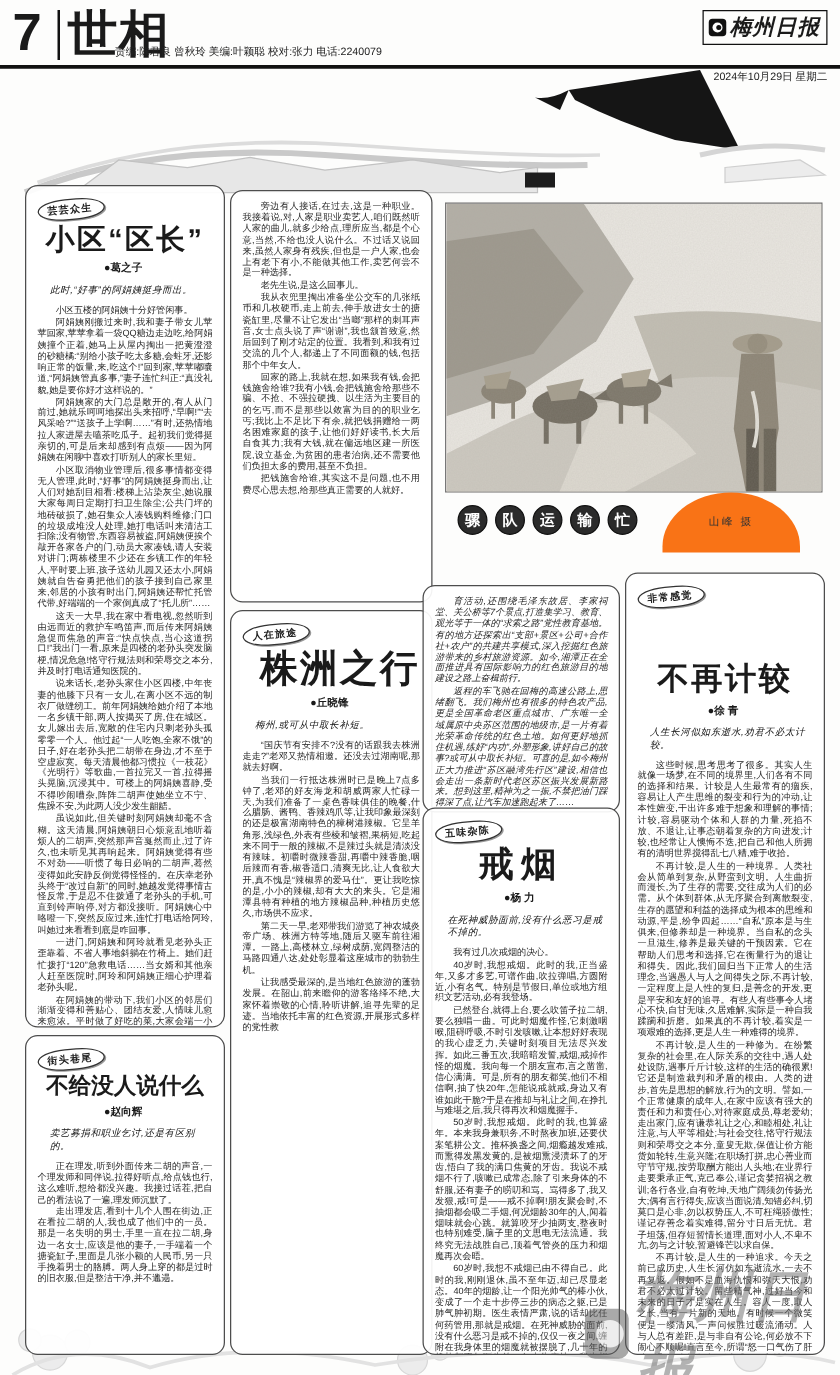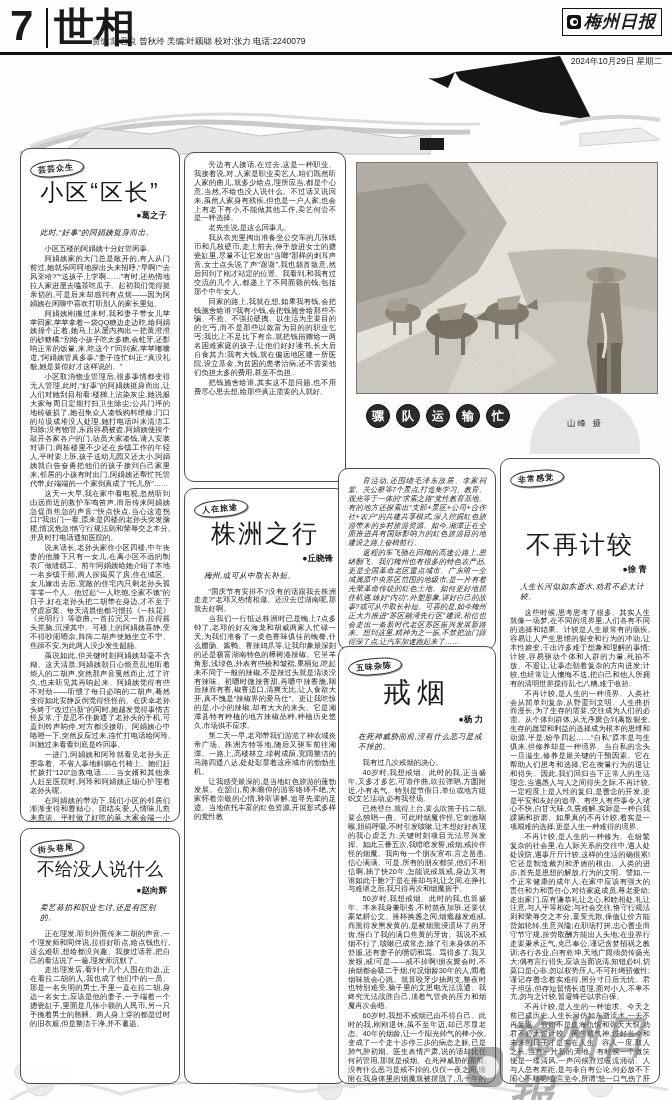--- a/index.html
+++ b/index.html
@@ -24,33 +24,33 @@
   .roof-art { position:absolute; left:0; top:54px; width:672px; height:108px; }
   .bottom-art { position:absolute; left:0; top:1030px; width:672px; height:70px; }
   .watermark { position:absolute; left:468px; top:1008px; display:flex; align-items:center; gap:6px; opacity:0.5; z-index:30; pointer-events:none; }
   .watermark .wm-icon { width:40px; height:40px; background:#555; border-radius:8px; position:relative; }
   .watermark .wm-icon:before { content:""; position:absolute; left:9px; top:9px; width:22px; height:22px; border-radius:50%; background:#ddd; }
   .watermark .wm-text { font-size:44px; font-weight:bold; font-style:italic; color:#6a6a6a; letter-spacing:2px; }
 
   
   .article { position:absolute; border:1.3px solid #4d4d4d; border-radius:10px; padding:8px 9px; overflow:hidden; background:rgba(255,255,255,0.93); z-index:5; }
   .badge { display:inline-block; border:1px solid #333; border-radius:50% / 60%; padding:2px 9px 2px 7px; font-size:8px; letter-spacing:1px; transform:rotate(-5deg); background:#fff; box-shadow:1px 1px 0 #999; margin:0 0 2px 0; font-weight:bold; color:#222; }
-  .title { text-align:center; font-weight:normal; letter-spacing:2px; margin:1px 0 5px; line-height:1.1; }
-  .t-a { font-size:23px; } .t-b { font-size:18px; letter-spacing:0; } .t-c { font-size:25px; } .t-d { font-size:28px; letter-spacing:6px; } .t-e { font-size:25px;margin-top:42px; }
-  .author { text-align:right; font-size:8.5px; margin:0 3px 6px 0; font-weight:bold; }
+  .title { text-align:center; font-weight:bold; letter-spacing:2px; margin:1px 0 5px; line-height:1.1; }
+  .t-a { font-size:23px; } .t-b { font-size:18px; letter-spacing:0; } .t-c { font-size:30px;text-align:right; } .t-d { font-size:28px; letter-spacing:6px; } .t-e { font-size:25px;margin-top:42px; }
+  .author { text-align:center; font-size:8.5px; margin:0 3px 6px 0; font-weight:bold; }
   .intro { font-size:7.6px; font-style:italic; color:#111; margin:0 2px 7px 10px; line-height:10px; letter-spacing:0.5px; }
   .abody p { font-size:7.3px; line-height:8.9px; text-align:justify; text-indent:2em; color:#1f1f1f; margin-bottom:1px; }
 
   
   .photo-block { position:absolute; left:356px; top:162px; width:302px; z-index:4; }
   .photo-frame { width:302px; height:232px; border:1px solid #777; background:#ece9e4; overflow:hidden; }
   .photo-caption { position:relative; height:54px; }
   .cap-badges { position:absolute; left:10px; top:10px; display:flex; gap:6px; }
   .cap-badge { width:24px; height:24px; border-radius:50%; background:#2b2b2b; color:#fff; font-size:12px; font-weight:bold; display:flex; align-items:center; justify-content:center; border:1.5px solid #111; }
-  .photo-credit { position:absolute; right:18px; top:0px; width:110px; height:60px; background:#e5e5e5; border-radius:50% 50% 0 0 / 90% 90% 0 0; display:flex; align-items:center; justify-content:center; font-size:8.5px; color:#333; letter-spacing:2px; }
+  .photo-credit { position:absolute; right:18px; top:0px; width:110px; height:48px; background:#f97316; border-radius:50% 50% 0 0 / 90% 90% 0 0; display:flex; align-items:center; justify-content:center; font-size:8.5px; color:#333; letter-spacing:2px; }
 </style>
 </head>
 <body>
 
 <header>
   <div class="pagenum">7</div>
   <div class="head-divider"></div>
   <h1 class="section-title">世相</h1>
   <div class="staff-line">责编:陈君良 曾秋玲  美编:叶颖聪  校对:张力  电话:2240079</div>
   <div class="masthead">
@@ -74,22 +74,22 @@
   <path d="M580,80 L640,74 L660,86 L580,92 Z" fill="#ececec" stroke="#cfcfcf" stroke-width="1"></path>
 </svg>
 
 <section class="article" style="left:20px; top:148px; width:160px; height:674px;">
   <div class="badge">芸芸众生</div>
   <h2 class="title t-a">小区“区长”</h2>
   <div class="author">●葛之子</div>
   <div class="intro">此时,“好事”的阿娟姨挺身而出。</div>
   <div class="abody">
       <p>小区五楼的阿娟姨十分好管闲事。</p>
+      <p>阿娟姨刚搬过来时,我和妻子带女儿苹苹回家,苹苹拿着一袋QQ糖边走边吃,给阿娟姨撞个正着,她马上从屋内掏出一把黄澄澄的砂糖橘:“别给小孩子吃太多糖,会蛀牙,还影响正常的饭量,来,吃这个!”回到家,苹苹嘟囔道,“阿娟姨管真多事,”妻子连忙纠正:“真没礼貌,她是要你好才这样说的。”</p>
       <p>阿娟姨家的大门总是敞开的,有人从门前过,她就乐呵呵地探出头来招呼,“早啊!”“去风采哈?”“送孩子上学啊……”有时,还热情地拉人家进屋去嗑茶吃瓜子。起初我们觉得挺亲切的,可是后来却感到有点烦——因为阿娟姨在闲聊中喜欢打听别人的家长里短。</p>
-      <p>阿娟姨刚搬过来时,我和妻子带女儿苹苹回家,苹苹拿着一袋QQ糖边走边吃,给阿娟姨撞个正着,她马上从屋内掏出一把黄澄澄的砂糖橘:“别给小孩子吃太多糖,会蛀牙,还影响正常的饭量,来,吃这个!”回到家,苹苹嘟囔道,“阿娟姨管真多事,”妻子连忙纠正:“真没礼貌,她是要你好才这样说的。”</p>
       <p>小区取消物业管理后,很多事情都变得无人管理,此时,“好事”的阿娟姨挺身而出,让人们对她刮目相看:楼梯上沾染灰尘,她说服大家每周日定期打扫卫生除尘;公共门坪的地砖破损了,她召集众人凑钱购料维修;门口的垃圾成堆没人处理,她打电话叫来清洁工扫除;没有物管,东西容易被盗,阿娟姨便挨个敲开各家各户的门,动员大家凑钱,请人安装对讲门;两栋楼里不少还在乡镇工作的年轻人,平时要上班,孩子送幼儿园又还太小,阿娟姨就自告奋勇把他们的孩子接到自己家里来,邻居的小孩有时出门,阿娟姨还帮忙托管代带,好端端的一个家倒真成了“托儿所”……</p>
       <p>这天一大早,我在家中看电视,忽然听到由远而近的救护车鸣笛声,而后传来阿娟姨急促而焦急的声音:“快点快点,当心这道拐口!”我出门一看,原来是四楼的老孙头突发脑梗,情况危急!恪守行规法则和荣辱交之本分,并及时打电话通知医院的。</p>
       <p>说来话长,老孙头家住小区四楼,中年丧妻的他膝下只有一女儿,在离小区不远的制衣厂做缝纫工。前年阿娟姨给她介绍了本地一名乡镇干部,两人按揭买了房,住在城区。女儿嫁出去后,宽敞的住宅内只剩老孙头孤零零一个人。他过起“一人吃饱,全家不饿”的日子,好在老孙头把二胡带在身边,才不至于空虚寂寞。每天清晨他都习惯拉《一枝花》《光明行》等歌曲,一首拉完又一首,拉得摇头晃脑,沉浸其中。可楼上的阿娟姨喜静,受不得吵闹嘈杂,阵阵二胡声使她坐立不宁、焦躁不安,为此两人没少发生龃龉。</p>
       <p>虽说如此,但关键时刻阿娟姨却毫不含糊。这天清晨,阿娟姨朝日心烦意乱地听着烦人的二胡声,突然那声音戛然而止,过了许久,也未听见其再响起来。阿娟姨觉得有些不对劲——听惯了每日必响的二胡声,蓦然变得如此安静反倒觉得怪怪的。在庆幸老孙头终于“改过自新”的同时,她越发觉得事情古怪反常,于是忍不住拨通了老孙头的手机,可直到铃声响停,对方都没接听。阿娟姨心中咯噔一下,突然反应过来,连忙打电话给阿玲,叫她过来看看到底是咋回事。</p>
       <p>一进门,阿娟姨和阿玲就看见老孙头正歪靠着、不省人事地斜躺在竹椅上。她们赶忙拨打“120”急救电话……当女婿和其他亲人赶至医院时,阿玲和阿娟姨正细心护理着老孙头呢。</p>
       <p>在阿娟姨的带动下,我们小区的邻居们渐渐变得和善贴心、团结友爱,人情味儿愈来愈浓。平时做了好吃的菜,大家会端一小碗给对方尝尝;从老家带回的腊肠、腊肉、卤鸭爪和糖醋蒜片等“特产”或“手信”都会送点给邻里分享;双休日,大家还聚在一块下棋打牌聊家常,热热闹闹地你买菜、我下厨地“打斗聚”……</p>
     </div>
 </section>
 
 <section class="article" style="left:20px; top:828px; width:160px; height:256px;">

